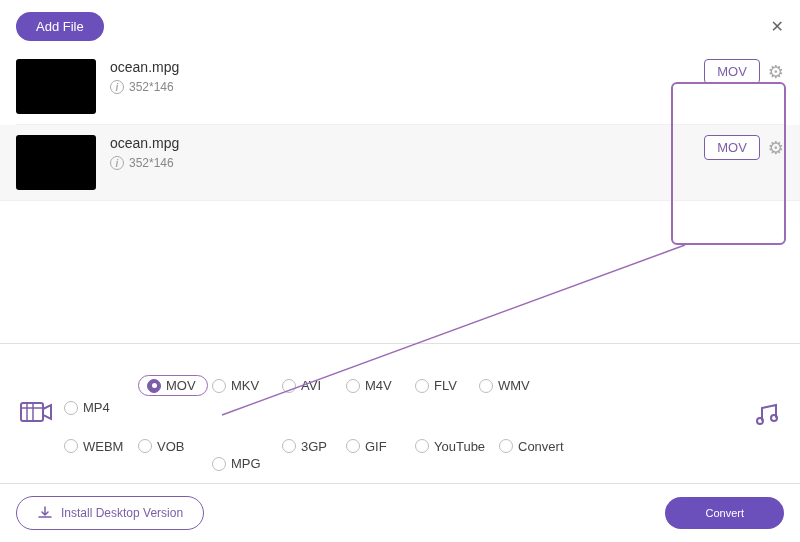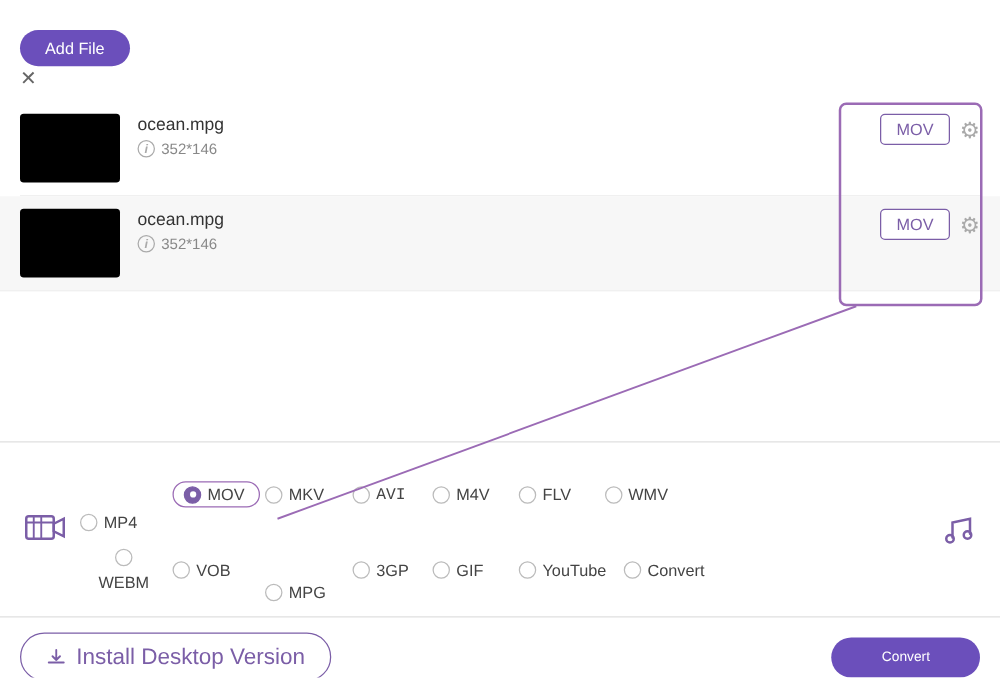--- a/index.html
+++ b/index.html
@@ -8,24 +8,23 @@
       height: 542px;
       background: #fff;
       font-family: -apple-system, BlinkMacSystemFont, 'Segoe UI', sans-serif;
       position: relative;
       overflow: hidden;
     }
 
     
     .top-bar {
       display: flex;
-      align-items: flex-start;
+      align-items: center;
       justify-content: space-between;
-      padding: 24px 16px 8px 16px;
-      flex-direction: column;
+      padding: 12px 16px 8px 16px;
     }
 
     .add-file-btn {
       background: #6b4fbb;
       color: white;
       border: none;
       border-radius: 20px;
       padding: 7px 20px;
       font-size: 13px;
       cursor: pointer;
@@ -233,21 +232,21 @@
       align-items: center;
       justify-content: space-between;
     }
 
     .install-btn {
       border: 1.5px solid #7b5ea7;
       background: #fff;
       color: #7b5ea7;
       border-radius: 20px;
       padding: 8px 20px;
-      font-size: 18px;
+      font-size: 12px;
       cursor: pointer;
       display: flex;
       align-items: center;
       gap: 8px;
     }
 
     .convert-btn {
       background: #6b4fbb;
       color: white;
       border: none;
@@ -332,44 +331,44 @@
         <div class="format-option mov-highlight" style="min-width:70px;">
           <div class="radio-circle selected"></div>
           <span>MOV</span>
         </div>
 
         <div class="format-option" style="min-width:66px;">
           <div class="radio-circle"></div>
           <span>MKV</span>
         </div>
 
-        <div class="format-option" style="min-width:60px;font-family:Liberation Mono, monospace;">
+        <div class="format-option" style="min-width:60px;">
           <div class="radio-circle"></div>
           <span>AVI</span>
         </div>
 
         <div class="format-option" style="min-width:65px;">
           <div class="radio-circle"></div>
           <span>M4V</span>
         </div>
 
         <div class="format-option" style="min-width:60px;">
           <div class="radio-circle"></div>
           <span>FLV</span>
         </div>
 
-        <div class="format-option" style="min-width:60px;justify-content:center;">
+        <div class="format-option" style="min-width:60px;">
           <div class="radio-circle"></div>
           <span>WMV</span>
         </div>
       </div>
 
       <div style="display:flex; gap:4px; align-items:center;">
 
-        <div class="format-option" style="min-width:70px;flex-direction:column;">
+        <div class="format-option" style="min-width:70px;">
           <div class="radio-circle"></div>
           <span>WEBM</span>
         </div>
 
         <div class="format-option" style="min-width:70px;">
           <div class="radio-circle"></div>
           <span>VOB</span>
         </div>
 
         <div class="format-option" style="min-width:66px;margin-top:35px;">

